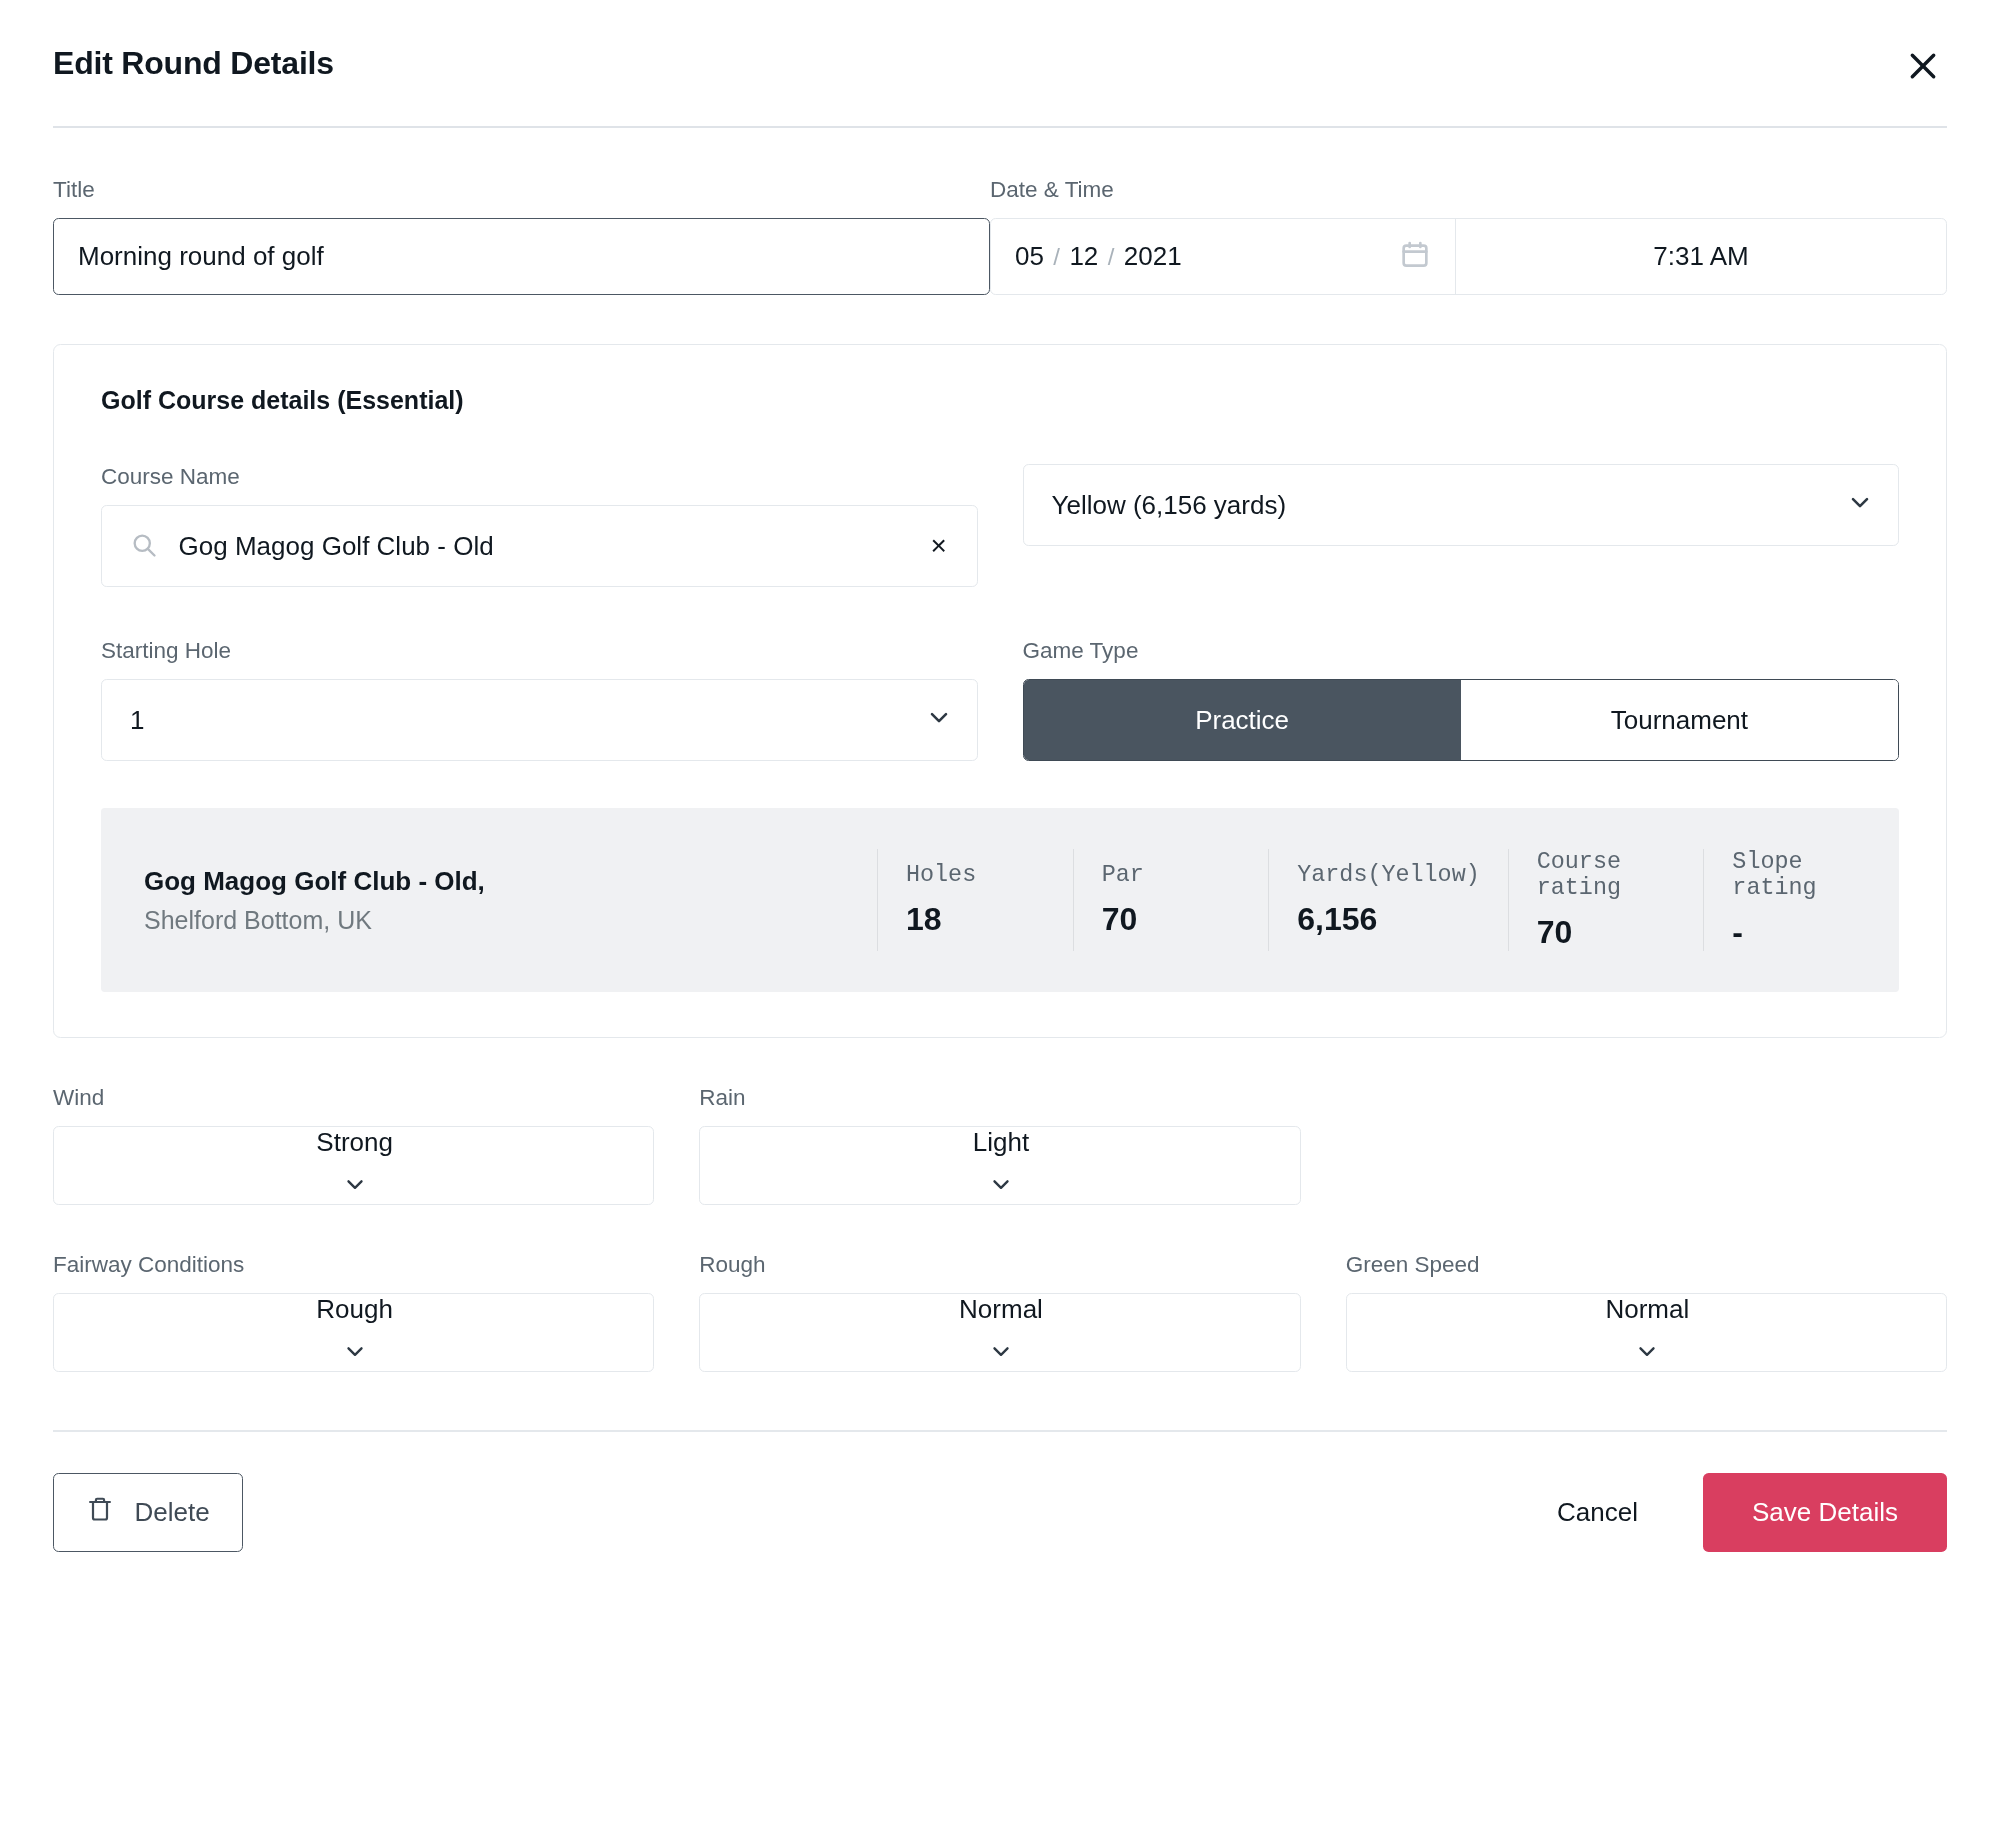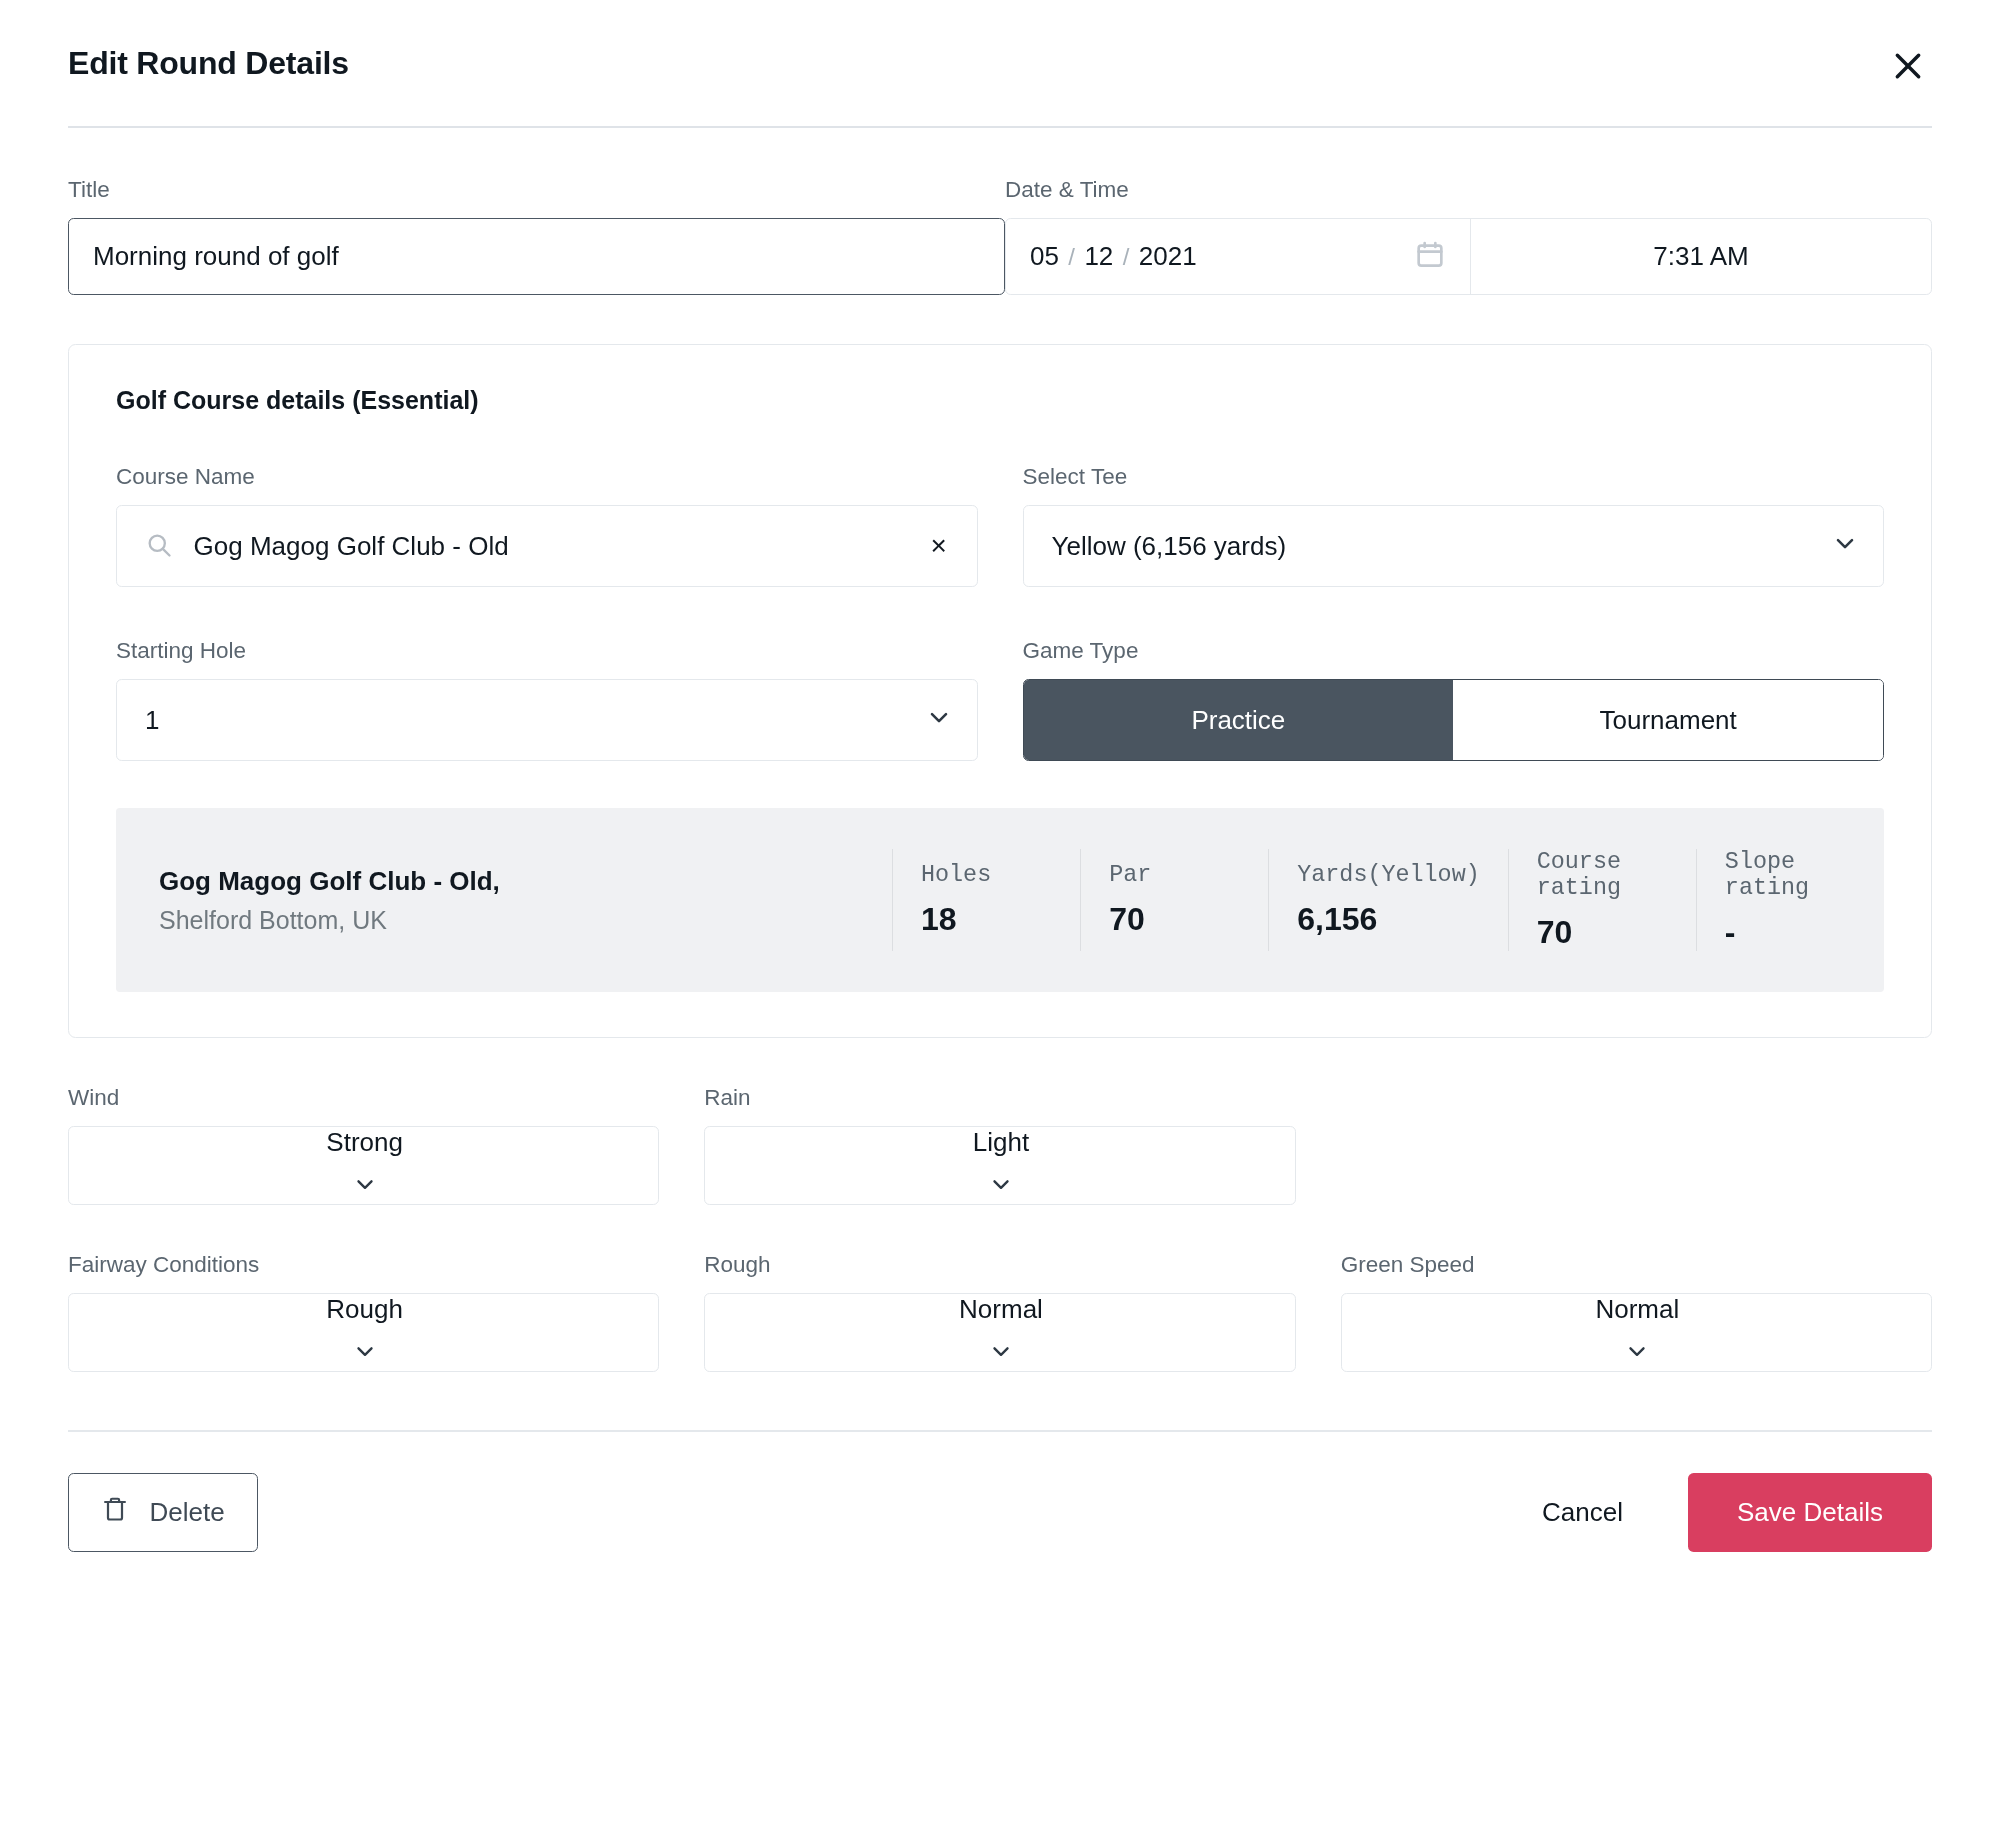--- a/index.html
+++ b/index.html
@@ -18,21 +18,21 @@
     width: 4.7px; height: 1844px;
     background: linear-gradient(180deg,#2f3a44 0%, #3b4651 40%, #2f3a44 100%);
     opacity: .85;
   }
 
   .modal {
     position: relative;
     width: 1996px;
     min-height: 1844px;
     background: #fff;
-    padding: 0 64px;
+    padding: 0 49px;
     border-left: 4.7px solid transparent;
   }
 
   
   .modal-header {
     display: flex;
     align-items: flex-start;
     justify-content: space-between;
     padding-top: 45px;
   }
@@ -360,21 +360,20 @@
               <circle cx="10.5" cy="10.5" r="6.5"></circle>
                 <line x1="15.5" y1="15.5" x2="21" y2="21"></line>
             </svg>
           </span>
           <span class="search-value">Gog Magog Golf Club - Old</span>
           <span class="clear-x">×</span>
         </div>
       </div>
 
       <div class="card-col">
-        <span class="field-label">Select Tee</span>
         <div class="select-box">
           <span>Yellow (6,156 yards)</span>
           <span>
             <svg width="28" height="28" viewBox="0 0 24 24" fill="none" stroke="#2d3843" stroke-width="2.2" stroke-linecap="round" stroke-linejoin="round">
               <polyline points="6 9.5 12 15.5 18 9.5"></polyline>
             </svg>
           </span>
         </div>
       </div>
     </div>

